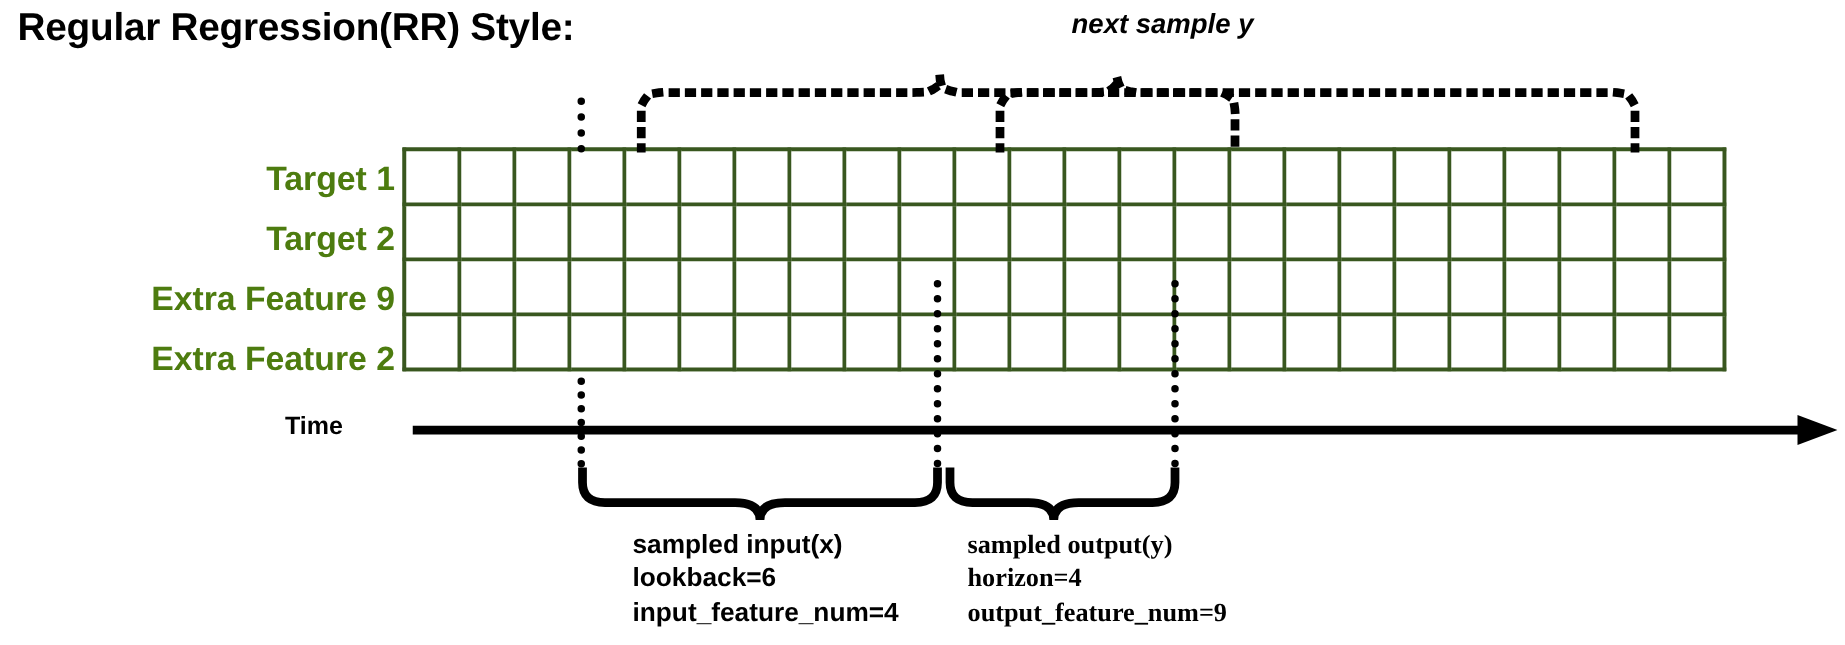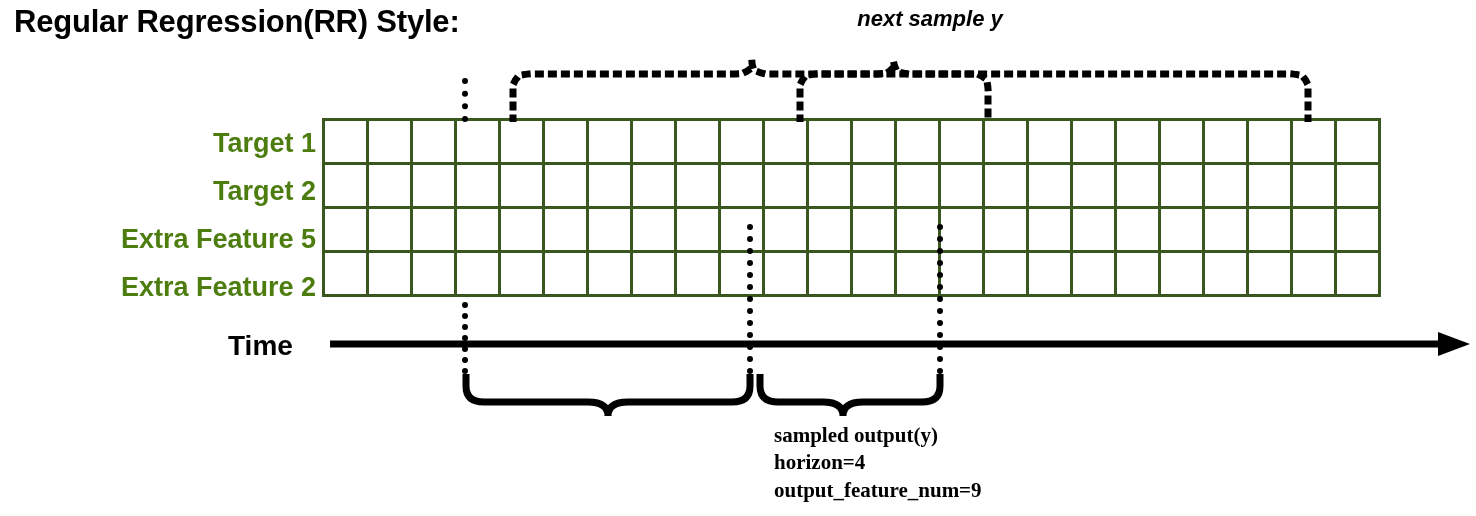--- a/index.html
+++ b/index.html
@@ -46,21 +46,21 @@
   td.c-green  {background:#6FA848;}
   td.c-greenL {background:#C8E0B4;}
   td.c-yellow {background:#FFC400;}
   td.c-yellowL{background:#FFE59E;}
   td.c-blue   {background:#2E78BC;}
   td.c-orange {background:#C2560F;}
 
   
   #time-label{
     position:absolute;left:228px;top:328px;
-    font-size:28px;font-weight:700;color:#000;
+    font-size:20px;font-weight:700;color:#000;
   }
   #time-axis{position:absolute;left:330px;top:330px;}
 
   
   .vline{position:absolute;width:0;border-left:6px dotted #000;}
 
   
   .ov{position:absolute;left:0;top:0;pointer-events:none;}
 
   
@@ -77,21 +77,21 @@
 </style>
 </head>
 <body>
 
 <div id="stage">
 
   <div id="title">Regular Regression(RR) Style:</div>
 
   <div class="row-label" style="top:128px;">Target 1</div>
   <div class="row-label" style="top:176px;">Target 2</div>
-  <div class="row-label" style="top:224px;">Extra Feature 5</div>
+  <div class="row-label" style="top:224px;">Extra Feature 9</div>
   <div class="row-label" style="top:272px;">Extra Feature 2</div>
 
   <table id="grid">
       <tbody id="grid-body">
         <tr>
           <td></td>
           <td></td>
           <td></td>
           <td class="c-green"></td>
           <td class="c-green"></td>
@@ -212,19 +212,24 @@
     <path d="M800,118 L800,88 Q800,72 817,72 L876,72 Q894,72 894,60 Q894,72 912,72 L1291,72 Q1308,72 1308,88 L1308,118" fill="none" stroke="#000" stroke-width="7" stroke-linecap="square" stroke-dasharray="2 11"></path>
   </svg>
 
   <div class="top-cap" style="left:714px;width:360px;padding-left:36px;">next sample y</div>
 
   <svg class="ov" width="1476" height="516">
     <path d="M466,372 L466,384 Q466,400 484,400 L588,400 Q608,400 608,414 Q608,400 628,400 L732,400 Q750,400 750,384 L750,372" fill="none" stroke="#000" stroke-width="7" stroke-linecap="butt"></path>
     <path d="M760,372 L760,384 Q760,400 778,400 L823,400 Q843,400 843,414 Q843,400 863,400 L922,400 Q940,400 940,384 L940,372" fill="none" stroke="#000" stroke-width="7" stroke-linecap="butt"></path>
   </svg>
 
+  <div class="bot-cap" style="left:506px;">
+    <div>sampled input(x)</div>
+    <div>lookback=6</div>
+    <div>input_feature_num=4</div>
+  </div>
   <div class="bot-cap" style="left:774px;font-family:Liberation Serif, serif;">
     <div>sampled output(y)</div>
     <div>horizon=4</div>
     <div>output_feature_num=9</div>
   </div>
 
 </div>
 
 </body></html>

